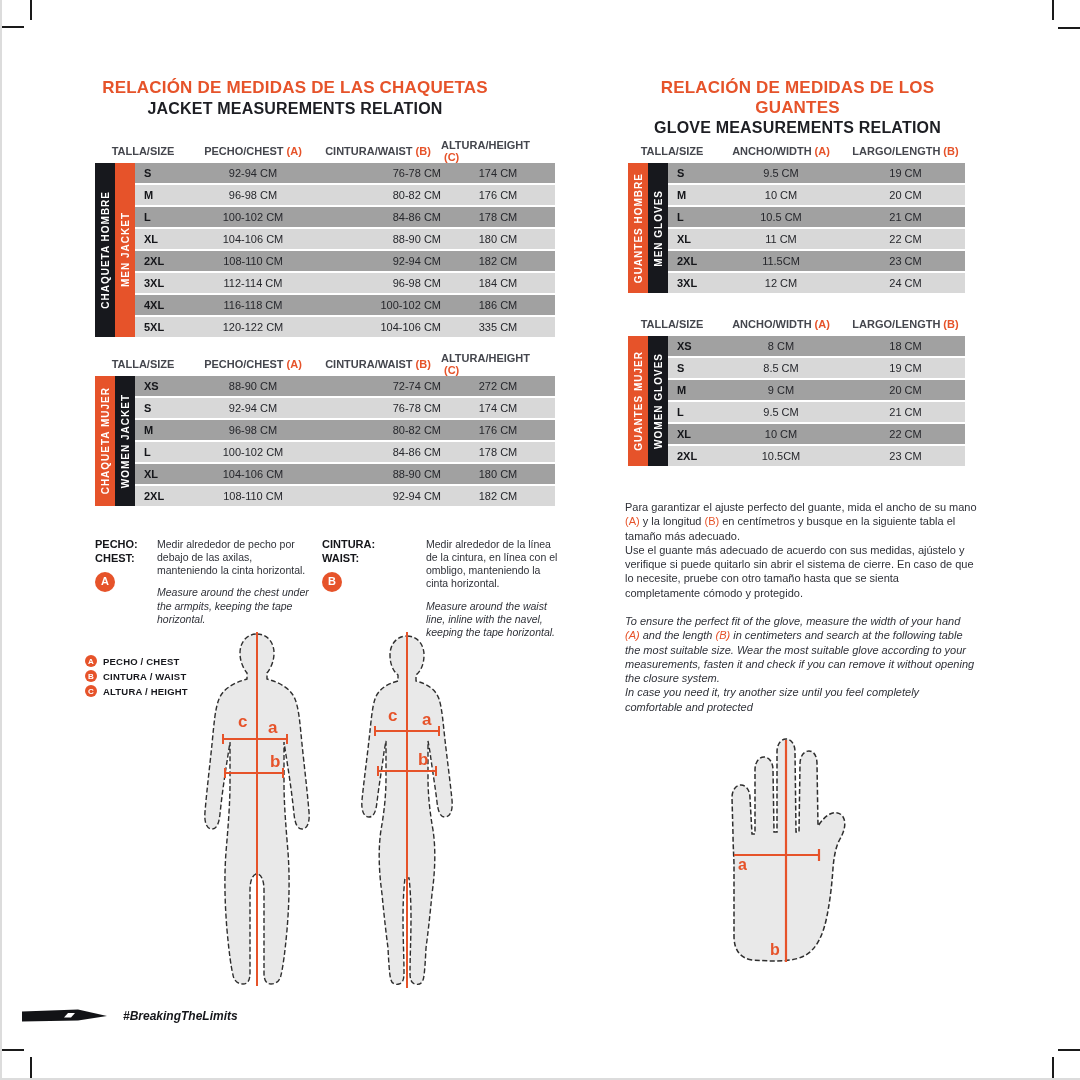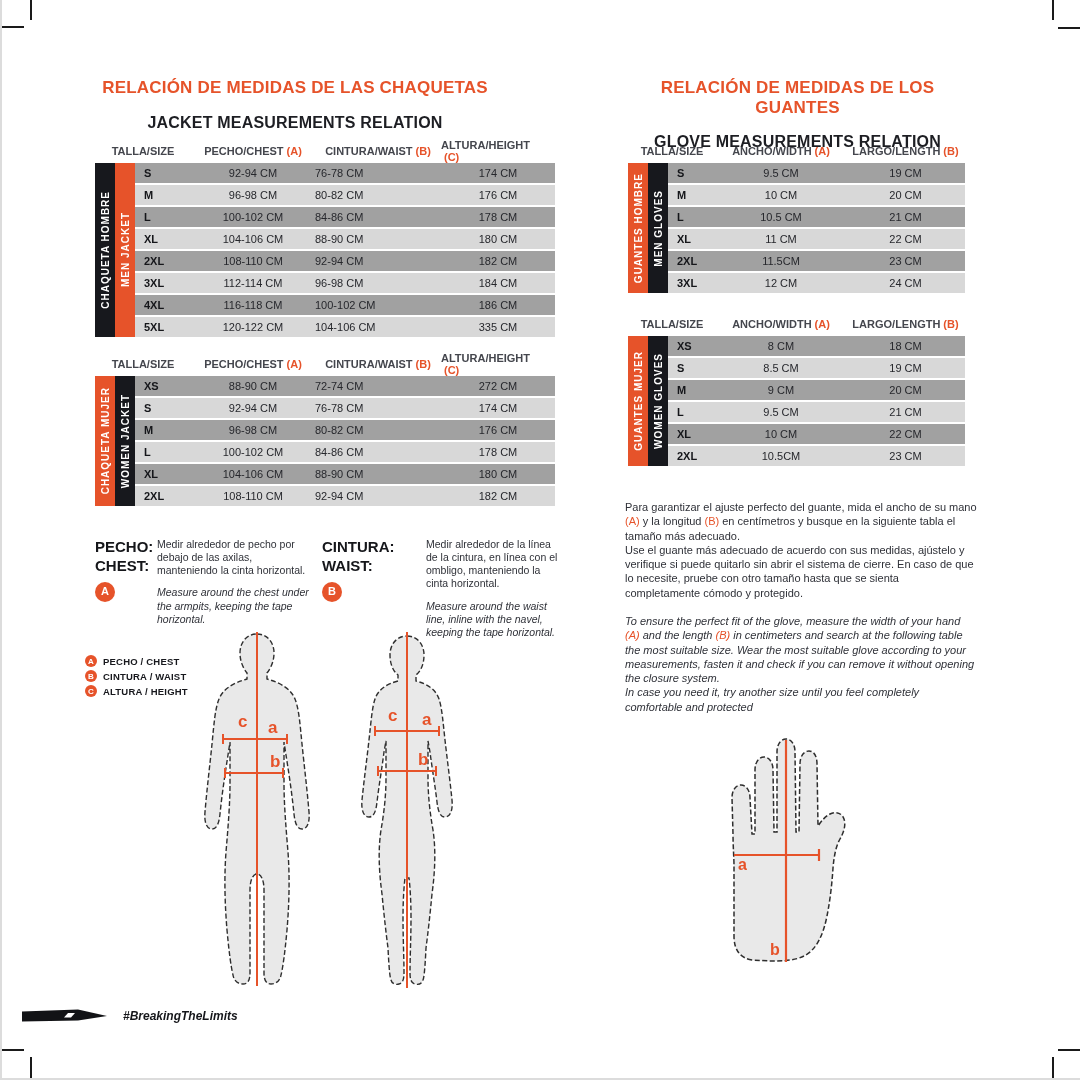--- a/index.html
+++ b/index.html
@@ -2,48 +2,48 @@
 <html><head>
 <meta charset="utf-8">
 <style>
   html,body{margin:0;padding:0;background:#fff;}
   #page{position:relative;width:1080px;height:1080px;background:#ffffff;overflow:hidden;
         font-family:"Liberation Sans",sans-serif;color:#26272c;}
   .abs{position:absolute;}
   
   .sec-title{text-align:center;line-height:1.15;}
   .t-es{font-size:17px;font-weight:bold;color:#e6532a;letter-spacing:.2px;}
-  .t-en{font-size:16px;font-weight:bold;color:#1d1e23;margin-top:16px;letter-spacing:.2px;}
+  .t-en{font-size:16px;font-weight:bold;color:#1d1e23;margin-top:2px;letter-spacing:.2px;}
   
   .mtable{position:absolute;}
   .thead{display:flex;font-weight:bold;font-size:11px;color:#44464d;height:15px;
          align-items:center;margin-bottom:5px;}
   .thead .h{display:flex;justify-content:center;white-space:nowrap;}
   .key{color:#e6532a;margin-left:3px;}
   .hsizeJ{width:96px;} .hchest{width:124px;} .hwaist{width:126px;} .hheight{width:114px;flex-direction:column;}
   .hsizeG{width:88px;} .hwidth{width:130px;} .hlength{width:119px;}
   .tbody{display:flex;}
   .sidebar{width:40px;display:flex;}
   .bar{width:20px;display:flex;align-items:center;justify-content:center;}
   .bar span{writing-mode:vertical-rl;transform:rotate(180deg);font-size:10px;font-weight:bold;
             color:#fff;letter-spacing:1px;white-space:nowrap;}
   .bar.black{background:#17181d;} .bar.orange{background:#e6532a;}
   .rows{flex:1;}
   .row{display:flex;height:20px;margin-bottom:2px;align-items:center;font-size:11px;color:#26272c;}
   .row:last-child{margin-bottom:0;}
   .row.dark{background:#a1a1a1;} .row.light{background:#d8d8d8;}
   .c{box-sizing:border-box;}
   .csize{width:56px;padding-left:9px;font-weight:bold;color:#15161a;}
-  .cchest{width:124px;text-align:center;} .cwaist{width:126px;text-align:left;} .cheight{width:114px;text-align:center;}
+  .cchest{width:124px;text-align:center;} .cwaist{width:126px;text-align:right;} .cheight{width:114px;text-align:center;}
   .gsize{width:48px;padding-left:9px;font-weight:bold;color:#15161a;}
   .gwidth{width:130px;text-align:center;} .glength{width:119px;text-align:center;}
   
   .note-block{position:absolute;display:flex;font-size:10.5px;line-height:1.25;}
   .note-labels{width:62px;flex-shrink:0;}
-  .note-labels .lbl{font-weight:bold;color:#15161a;font-size:15px;}
+  .note-labels .lbl{font-weight:bold;color:#15161a;font-size:11px;}
   .key-circle{width:20px;height:20px;border-radius:50%;background:#e6532a;color:#fff;
               font-weight:bold;font-size:11px;display:flex;align-items:center;justify-content:center;
               margin-top:6px;}
   .note-text{color:#2f3138;}
   .note-en{font-style:italic;margin-top:9px;}
   
   .legend{position:absolute;}
   .legend-item{display:flex;align-items:center;margin-bottom:3px;}
   .key-circle.sm{width:12px;height:12px;font-size:8px;margin:0 6px 0 0;flex-shrink:0;margin-top:0;}
   .legend-item span.txt{font-weight:bold;font-size:9.5px;color:#17181d;letter-spacing:.2px;}

